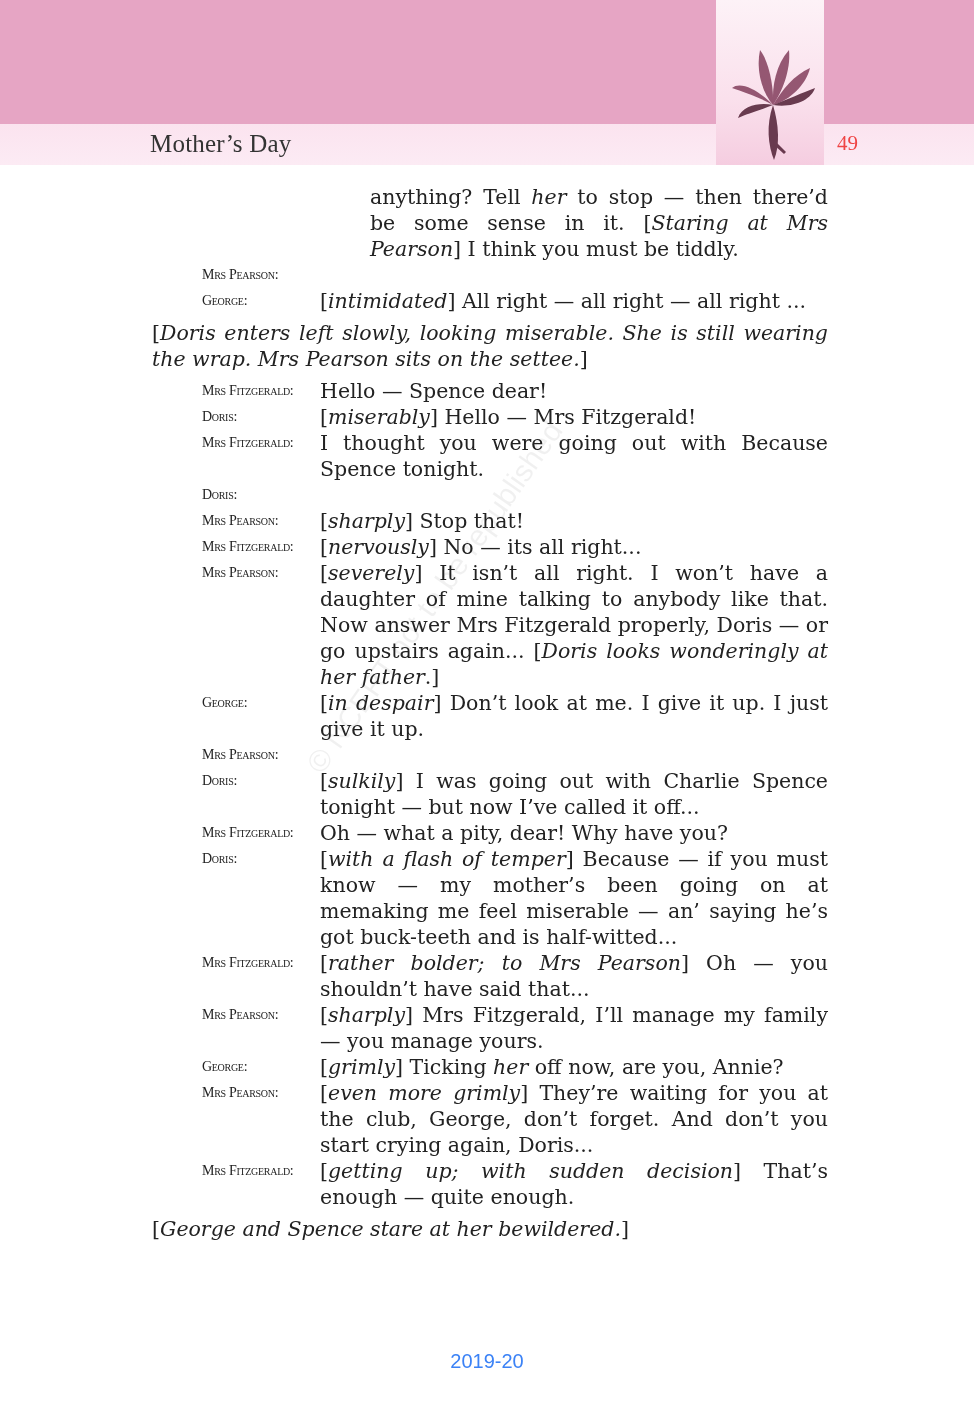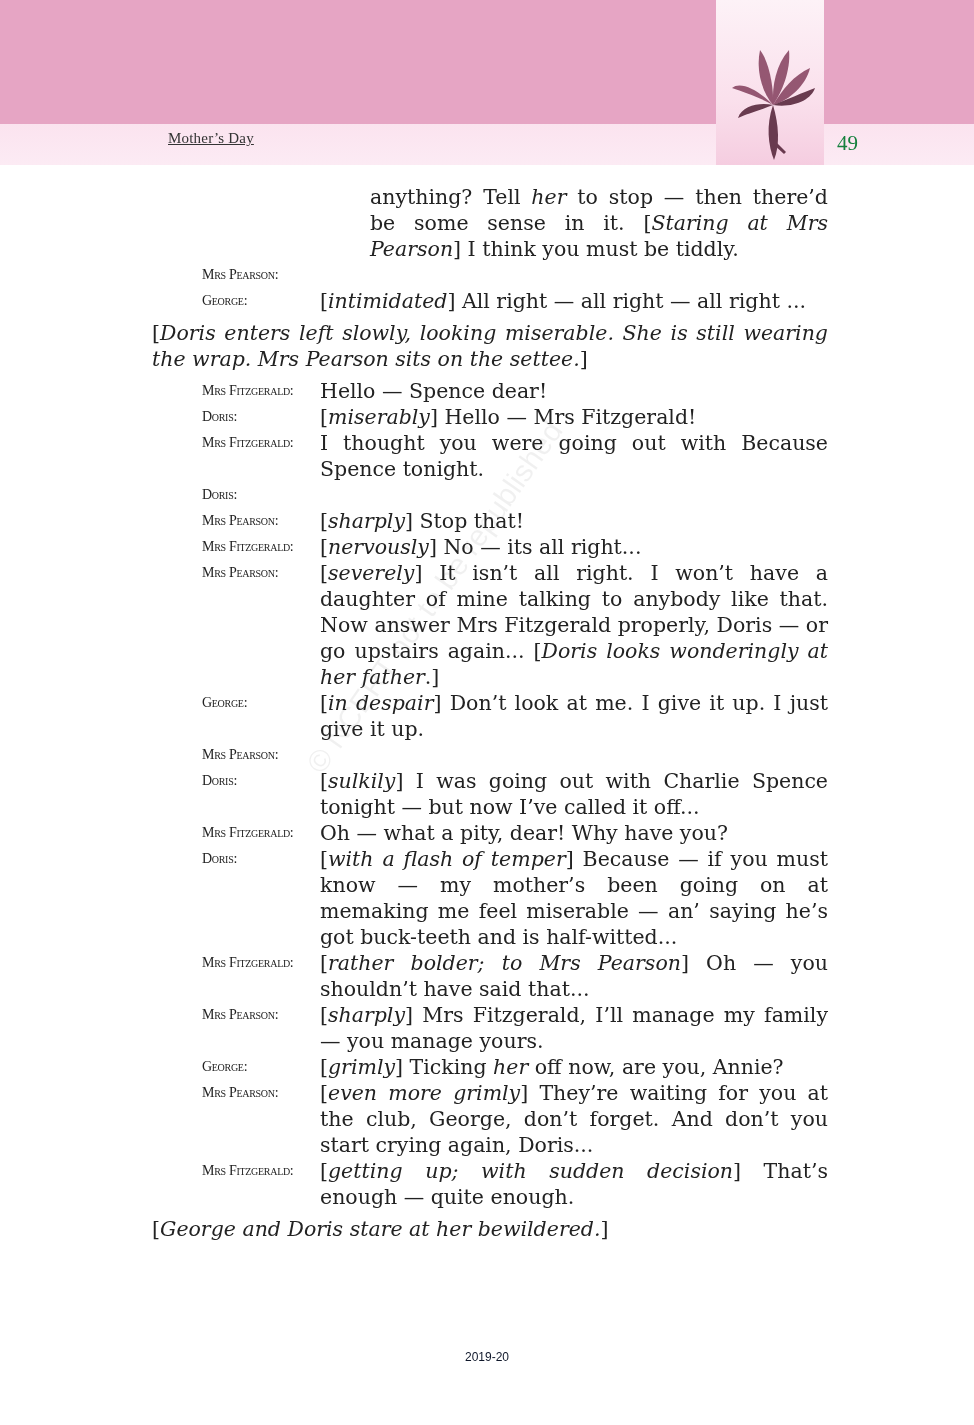--- a/index.html
+++ b/index.html
@@ -16,47 +16,46 @@
   .band-light {
     position: absolute; left: 0; top: 124px; width: 974px; height: 41px;
     background: linear-gradient(to bottom, #fbe3ef, #fcebf4);
   }
   .leaf-panel {
     position: absolute; left: 716px; top: 0; width: 108px; height: 165px;
     background: linear-gradient(to bottom, #fdf2f7 0%, #fae0ec 60%, #f5cde0 100%);
   }
   .leaf-panel svg { position: absolute; left: 0; top: 0; }
   .running-title {
-    position: absolute; left: 168px; top: 130px;
-    font-family: "Liberation Serif", serif; font-size: 15px; color: #333;
+    position: absolute; left: 150px; top: 130px;
+    font-family: "Liberation Serif", serif; font-size: 25px; color: #333;
     letter-spacing: 0.2px;
-    text-decoration: underline;
   }
   .page-number {
     position: absolute; left: 837px; top: 131px;
-    font-family: "Liberation Serif", serif; font-size: 21px; color: #15803d;
+    font-family: "Liberation Serif", serif; font-size: 21px; color: #ef4444;
   }
   .content {
     position: absolute; left: 152px; top: 184px; width: 676px;
     font-size: 20.5px; line-height: 26px;
   }
   .row { display: flex; }
   .speaker {
     width: 168px; flex: 0 0 168px; padding-left: 50px; box-sizing: border-box;
     font-family: "Liberation Serif", serif; font-size: 14px; white-space: nowrap;
     font-variant: small-caps; letter-spacing: -0.3px;
   }
   .speaker-empty { width: 218px; flex: 0 0 218px; }
   .line { flex: 1; text-align: justify; }
   .direction-block { font-style: italic; margin: 6px 0 6px 0; text-align: justify; }
   .direction-block .br { font-style: normal; }
   i { font-style: italic; }
   .footer-year {
     position: absolute; left: 0; width: 974px; top: 1350px; text-align: center;
-    font-family: "Liberation Sans", sans-serif; font-size: 12px; color: #0f172a;
+    font-family: "Liberation Sans", sans-serif; font-size: 20px; color: #3b82f6;
   }
   .watermark {
     position: absolute; left: 300px; top: 760px; transform: rotate(-55deg);
     transform-origin: left top;
     font-family: "Liberation Sans", sans-serif; font-size: 30px;
     color: rgba(0,0,0,0.06); white-space: nowrap; pointer-events: none;
   }
 </style>
 </head>
 <body>
@@ -156,16 +155,16 @@
       <div class="line"><span>[</span><i>grimly</i><span>] Ticking </span><i>her</i><span> off now, are you, Annie?</span></div>
     </div>
     <div class="row">
       <div class="speaker">Mrs Pearson:</div>
       <div class="line"><span>[</span><i>even more grimly</i><span>] They’re waiting for you at the club, George, don’t forget. And don’t you start crying again, Doris...</span></div>
     </div>
     <div class="row">
       <div class="speaker">Mrs Fitzgerald:</div>
       <div class="line"><span>[</span><i>getting up; with sudden decision</i><span>] That’s enough — quite enough.</span></div>
     </div>
-    <div class="direction-block"><span class="br">[</span><span>George and Doris stare at her bewildered.</span><span class="br">]</span></div>
+    <div class="direction-block"><span class="br">[</span><span>George and Spence stare at her bewildered.</span><span class="br">]</span></div>
   </div>
 
 <div class="footer-year">2019-20</div>
 
 </body></html>

